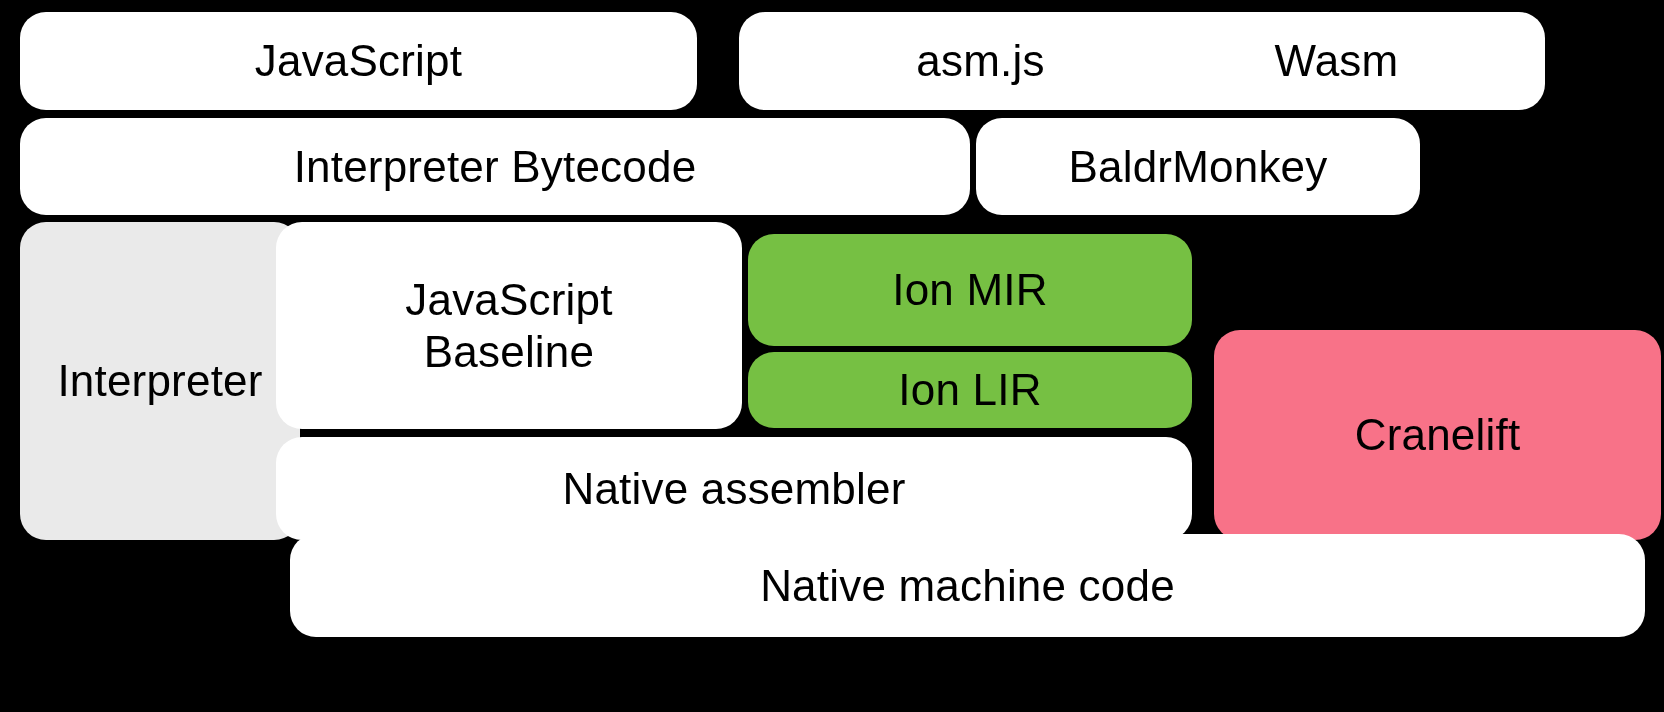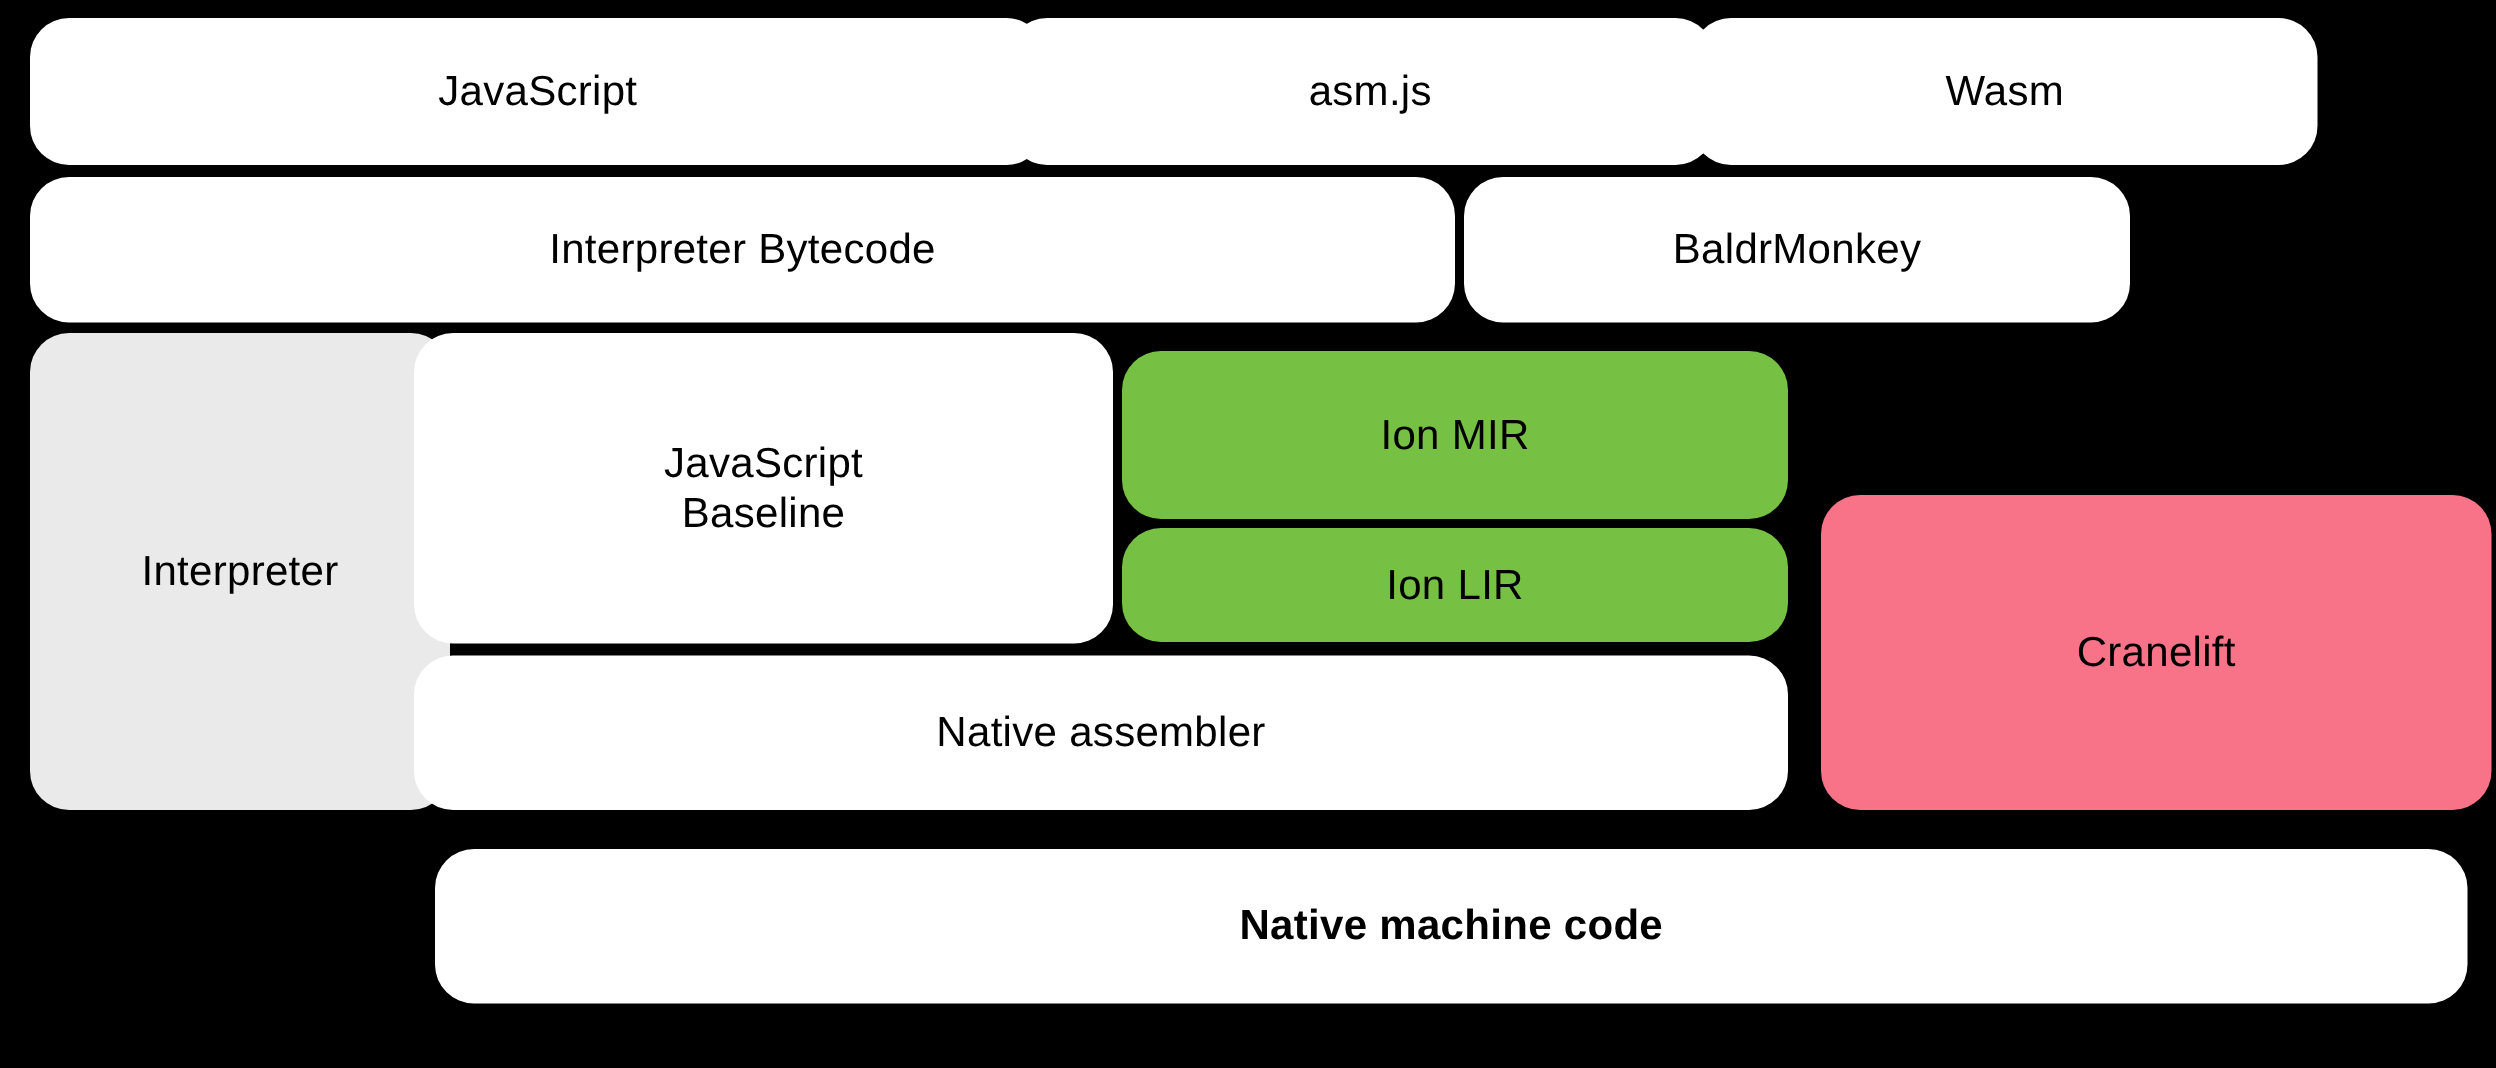--- a/index.html
+++ b/index.html
@@ -17,21 +17,21 @@
   }
   .node {
     position: absolute;
     box-sizing: border-box;
     border-radius: 26px;
     display: flex;
     align-items: center;
     justify-content: center;
     text-align: center;
     color: #000000;
-    font-size: 28px;
+    font-size: 44px;
     font-weight: 400;
     line-height: 1.16;
     letter-spacing: 0.2px;
     white-space: pre-line;
     user-select: none;
   }
   .fill-white { background: #ffffff; }
   .fill-gray  { background: #eaeaea; }
   .fill-green { background: #76c043; margin-top: 12px; }
   .fill-pink  { background: #f87288; }
@@ -43,21 +43,21 @@
 </style>
 </head>
 <body>
 
 <div id="stage">
 
   <div class="node fill-white" style="left:20px; top:12px; width:677px; height:98px;">
     <span class="label">JavaScript</span>
   </div>
 
-  <div class="node fill-white" style="left:672px; top:12px; width:471px; height:98px;padding-left:12px;">
+  <div class="node fill-white" style="left:739px; top:12px; width:471px; height:98px;padding-left:12px;">
     <span class="label">asm.js</span>
   </div>
 
   <div class="node fill-white" style="left:1128px; top:12px; width:417px; height:98px;">
     <span class="label">Wasm</span>
   </div>
 
   <div class="node fill-white" style="left:20px; top:118px; width:950px; height:97px;">
     <span class="label">Interpreter Bytecode</span>
   </div>
@@ -84,17 +84,17 @@
   </div>
 
   <div class="node fill-pink" style="left:1214px; top:330px; width:447px; height:210px;">
     <span class="label">Cranelift</span>
   </div>
 
   <div class="node fill-white" style="left:276px; top:437px; width:916px; height:103px;">
     <span class="label">Native assembler</span>
   </div>
 
-  <div class="node fill-white" style="left:290px; top:566px; width:1355px; height:103px;font-weight:bold;">
+  <div class="node fill-white" style="left:290px; top:534px; width:1355px; height:103px;">
     <span class="label">Native machine code</span>
   </div>
 
 </div>
 
 </body></html>

